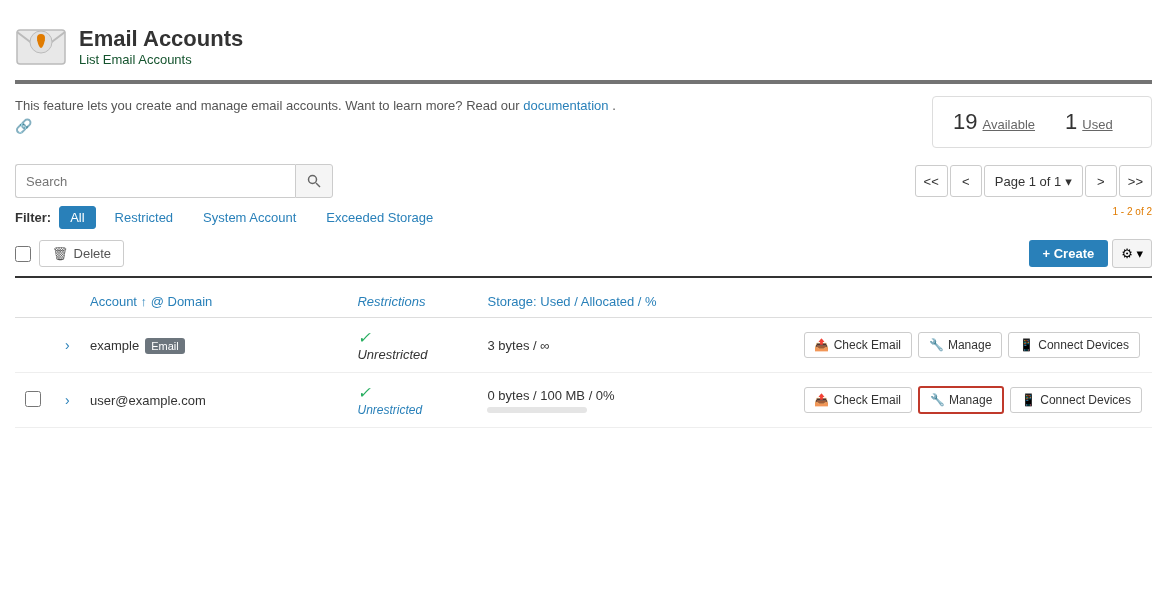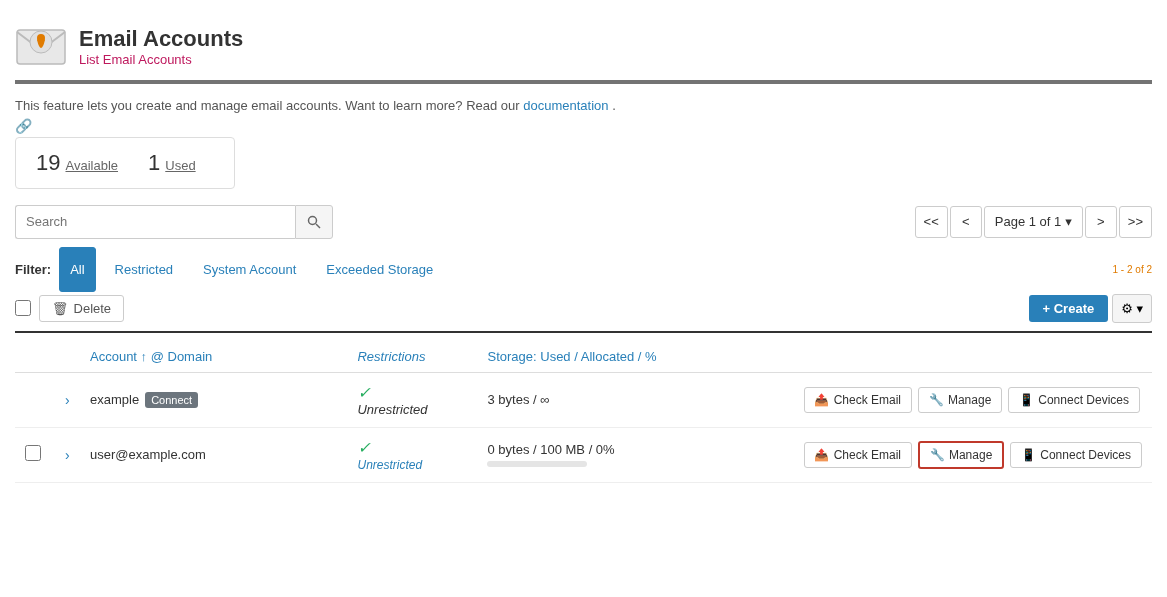--- a/index.html
+++ b/index.html
@@ -5,45 +5,45 @@
     * { box-sizing: border-box; margin: 0; padding: 0; }
     body { font-family: Arial, sans-serif; font-size: 14px; color: #333; background: #fff; }
 
     .page-wrapper { padding: 10px 15px; max-width: 1167px; }
 
     
     .header { display: flex; align-items: center; padding: 10px 0 8px 0; border-bottom: 4px solid #737373; margin-bottom: 12px; }
     .header-icon { width: 52px; height: 52px; margin-right: 12px; }
     .header-icon svg { width: 52px; height: 52px; }
     .header-title { font-size: 22px; font-weight: bold; color: #333; }
-    .header-subtitle { font-size: 13px; color: #be185d; }
-
-    
-    .info-row { display: flex; align-items: flex-start; justify-content: space-between; margin-bottom: 16px; flex-direction: column; }
+    .header-subtitle { font-size: 13px; color: #14532d; }
+
+    
+    .info-row { display: flex; align-items: flex-start; justify-content: space-between; margin-bottom: 16px; }
     .info-text { font-size: 13px; color: #555; max-width: 650px; line-height: 1.5; }
     .info-text a { color: #2980b9; text-decoration: none; }
     .stats-box { border: 1px solid #ddd; border-radius: 4px; padding: 12px 20px; display: flex; gap: 30px; align-items: center; min-width: 220px; }
     .stat-item { display: flex; align-items: baseline; gap: 5px; }
     .stat-number { font-size: 22px; font-weight: normal; color: #333; }
     .stat-label { font-size: 13px; color: #666; text-decoration: underline; }
 
     
     .toolbar { display: flex; align-items: center; justify-content: space-between; margin-bottom: 8px; }
     .search-area { display: flex; align-items: center; gap: 0; }
     .search-input { width: 280px; height: 34px; border: 1px solid #ccc; border-right: none; padding: 0 10px; font-size: 13px; border-radius: 3px 0 0 3px; outline: none; }
     .search-btn { width: 38px; height: 34px; background: #f5f5f5; border: 1px solid #ccc; border-radius: 0 3px 3px 0; cursor: pointer; display: flex; align-items: center; justify-content: center; }
     .pagination { display: flex; align-items: center; gap: 2px; }
     .page-btn { height: 32px; min-width: 32px; border: 1px solid #ccc; background: #fff; cursor: pointer; font-size: 13px; padding: 0 8px; border-radius: 3px; color: #333; }
     .page-label { height: 32px; border: 1px solid #ccc; background: #fff; padding: 0 10px; display: flex; align-items: center; font-size: 13px; border-radius: 3px; gap: 4px; cursor: pointer; }
 
     
-    .filter-row { display: flex; align-items: center; justify-content: space-between; margin-bottom: 2px; }
+    .filter-row { display: flex; align-items: flex-start; justify-content: space-between; margin-bottom: 10px; }
     .filter-left { display: flex; align-items: center; gap: 8px; }
     .filter-label { font-weight: bold; font-size: 13px; }
-    .filter-btn { padding: 14px 10px; border-radius: 3px; border: 1px solid transparent; cursor: pointer; font-size: 13px; }
+    .filter-btn { padding: 3px 10px; border-radius: 3px; border: 1px solid transparent; cursor: pointer; font-size: 13px; }
     .filter-btn.active { background: #2980b9; color: #fff; border-color: #2980b9; }
     .filter-btn.inactive { background: transparent; color: #2980b9; border-color: transparent; }
     .page-info { font-size: 10px; color: #e07b00; }
 
     
     .actions-row { display: flex; align-items: center; justify-content: space-between; margin-bottom: 8px; padding-bottom: 8px; border-bottom: 2px solid #333; }
     .actions-left { display: flex; align-items: center; gap: 8px; }
     .checkbox-all { width: 16px; height: 16px; cursor: pointer; }
     .delete-btn { display: flex; align-items: center; gap: 5px; padding: 5px 12px; background: #fff; border: 1px solid #ccc; border-radius: 3px; cursor: pointer; font-size: 13px; color: #555; }
     .actions-right { display: flex; align-items: center; gap: 4px; }
@@ -170,21 +170,21 @@
         </th>
         <th class="col-restrictions" style="color:#2980b9;">Restrictions</th>
         <th class="col-storage">Storage: Used / <span style="color:#2980b9;">Allocated</span> / %</th>
         <th class="col-actions"></th>
       </tr>
     </thead>
     <tbody id="table-body">
     <tr style="border-bottom: 1px solid rgb(238, 238, 238);">
           <td class="col-check"></td>
           <td class="col-expand"><span class="expand-arrow">›</span></td>
-          <td class="col-account"><span>example</span><span class="system-badge">Connect</span></td>
+          <td class="col-account"><span>example</span><span class="system-badge">Email</span></td>
           <td class="col-restrictions"><span class="check-green">✓</span><br><span>Unrestricted</span></td>
           <td class="col-storage"><span>3 bytes / ∞</span></td>
           <td class="col-actions">
             <div class="row-actions">
               <button class="action-btn"><span style="font-size:12px;">📤</span> Check Email</button>
               <button class="action-btn"><span style="font-size:12px;">🔧</span> Manage</button>
               <button class="action-btn"><span style="font-size:12px;">📱</span> Connect Devices</button>
             </div>
           </td>
         </tr>

